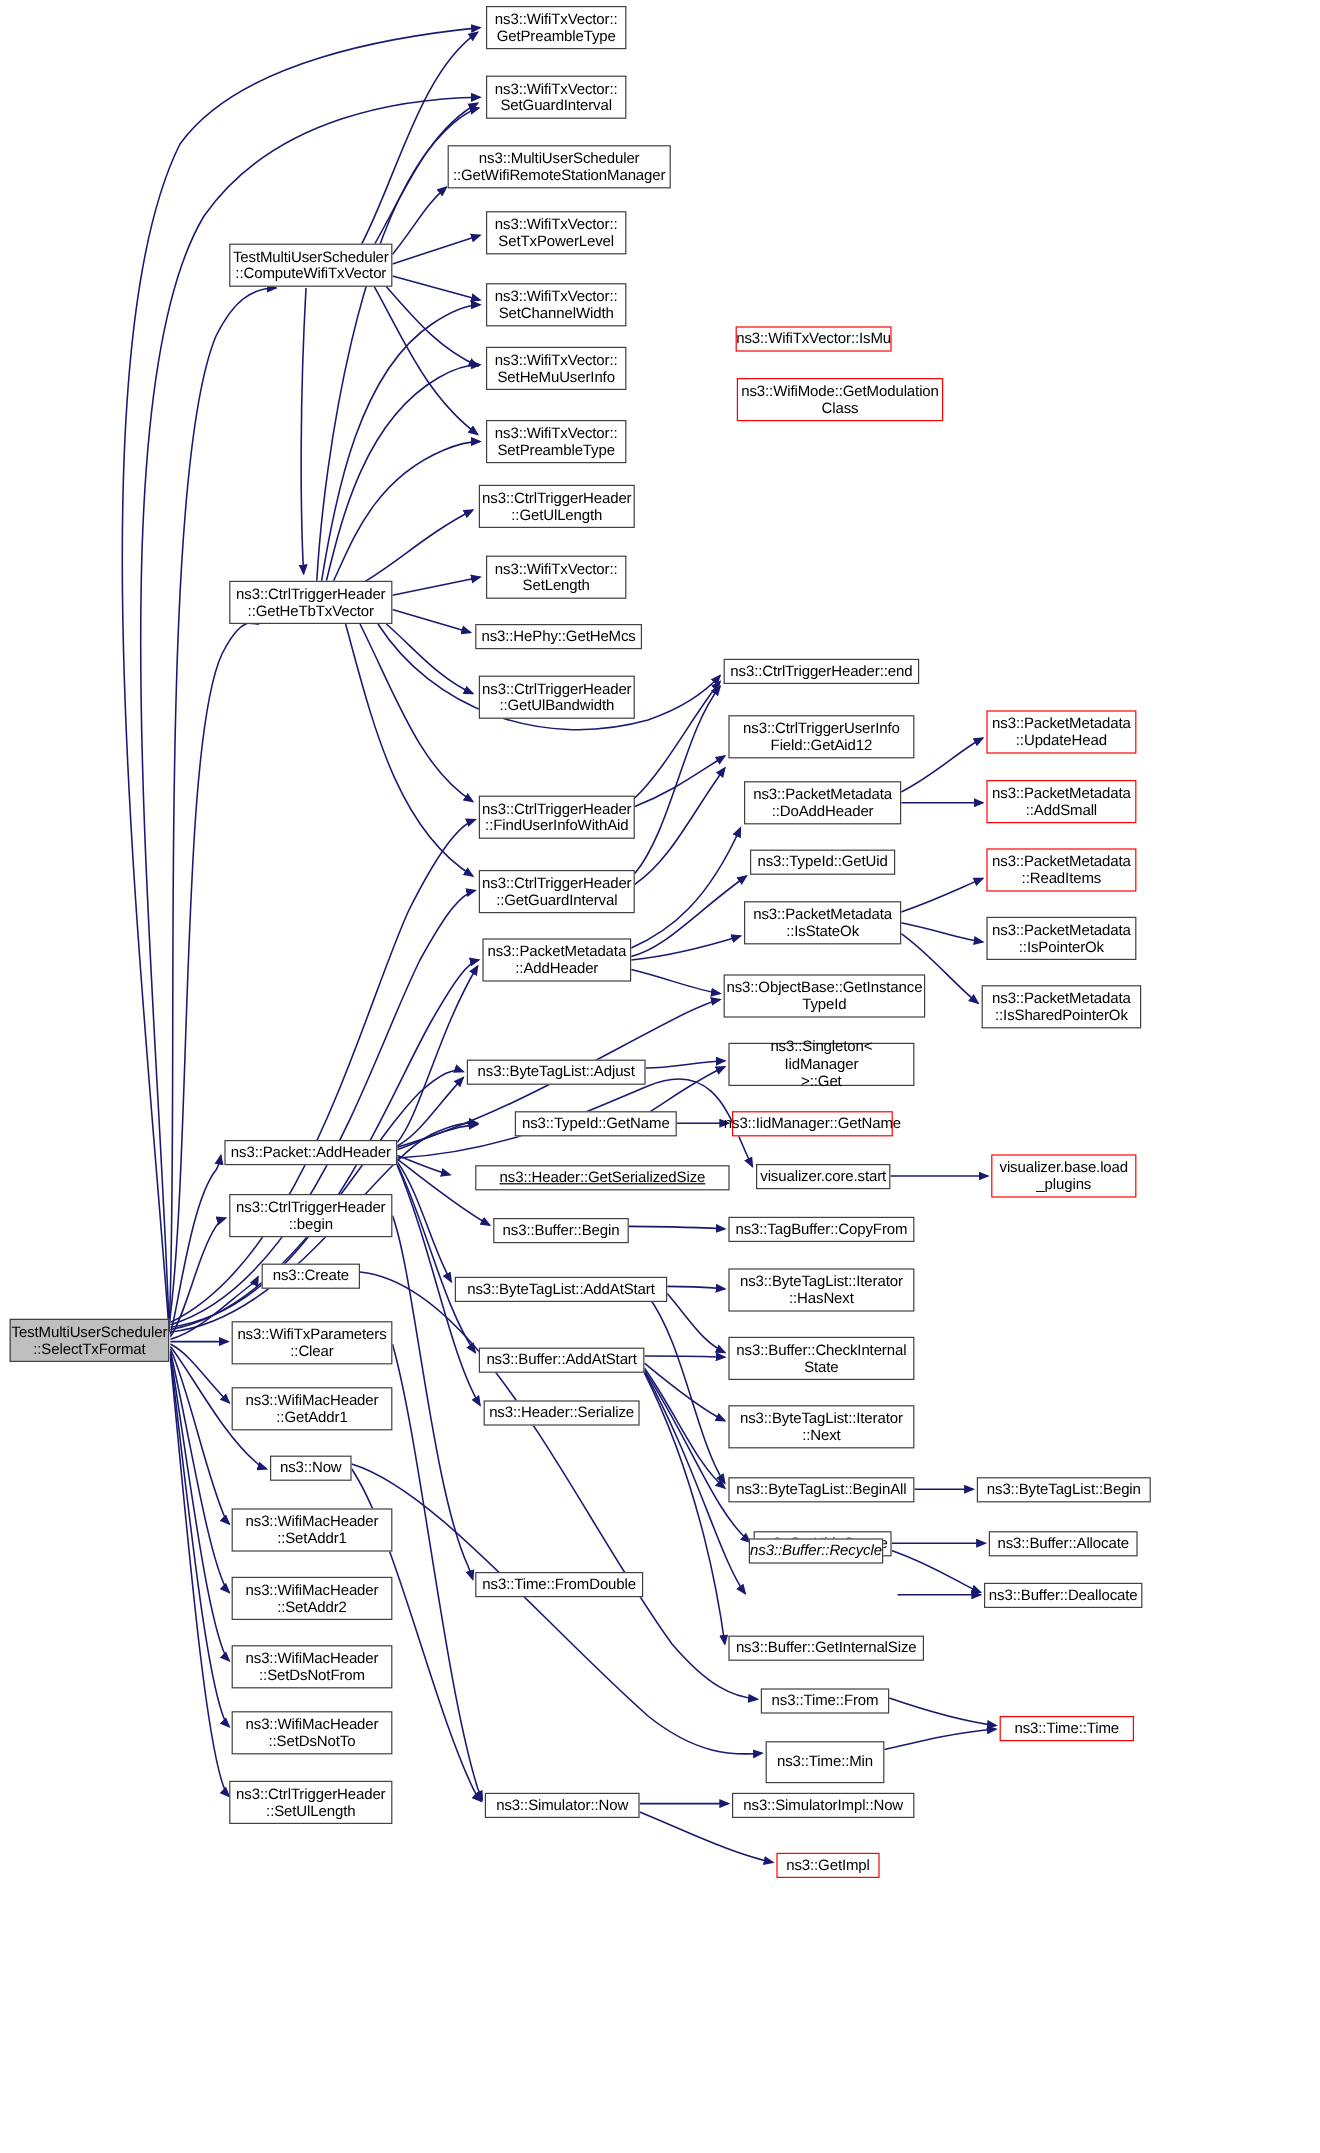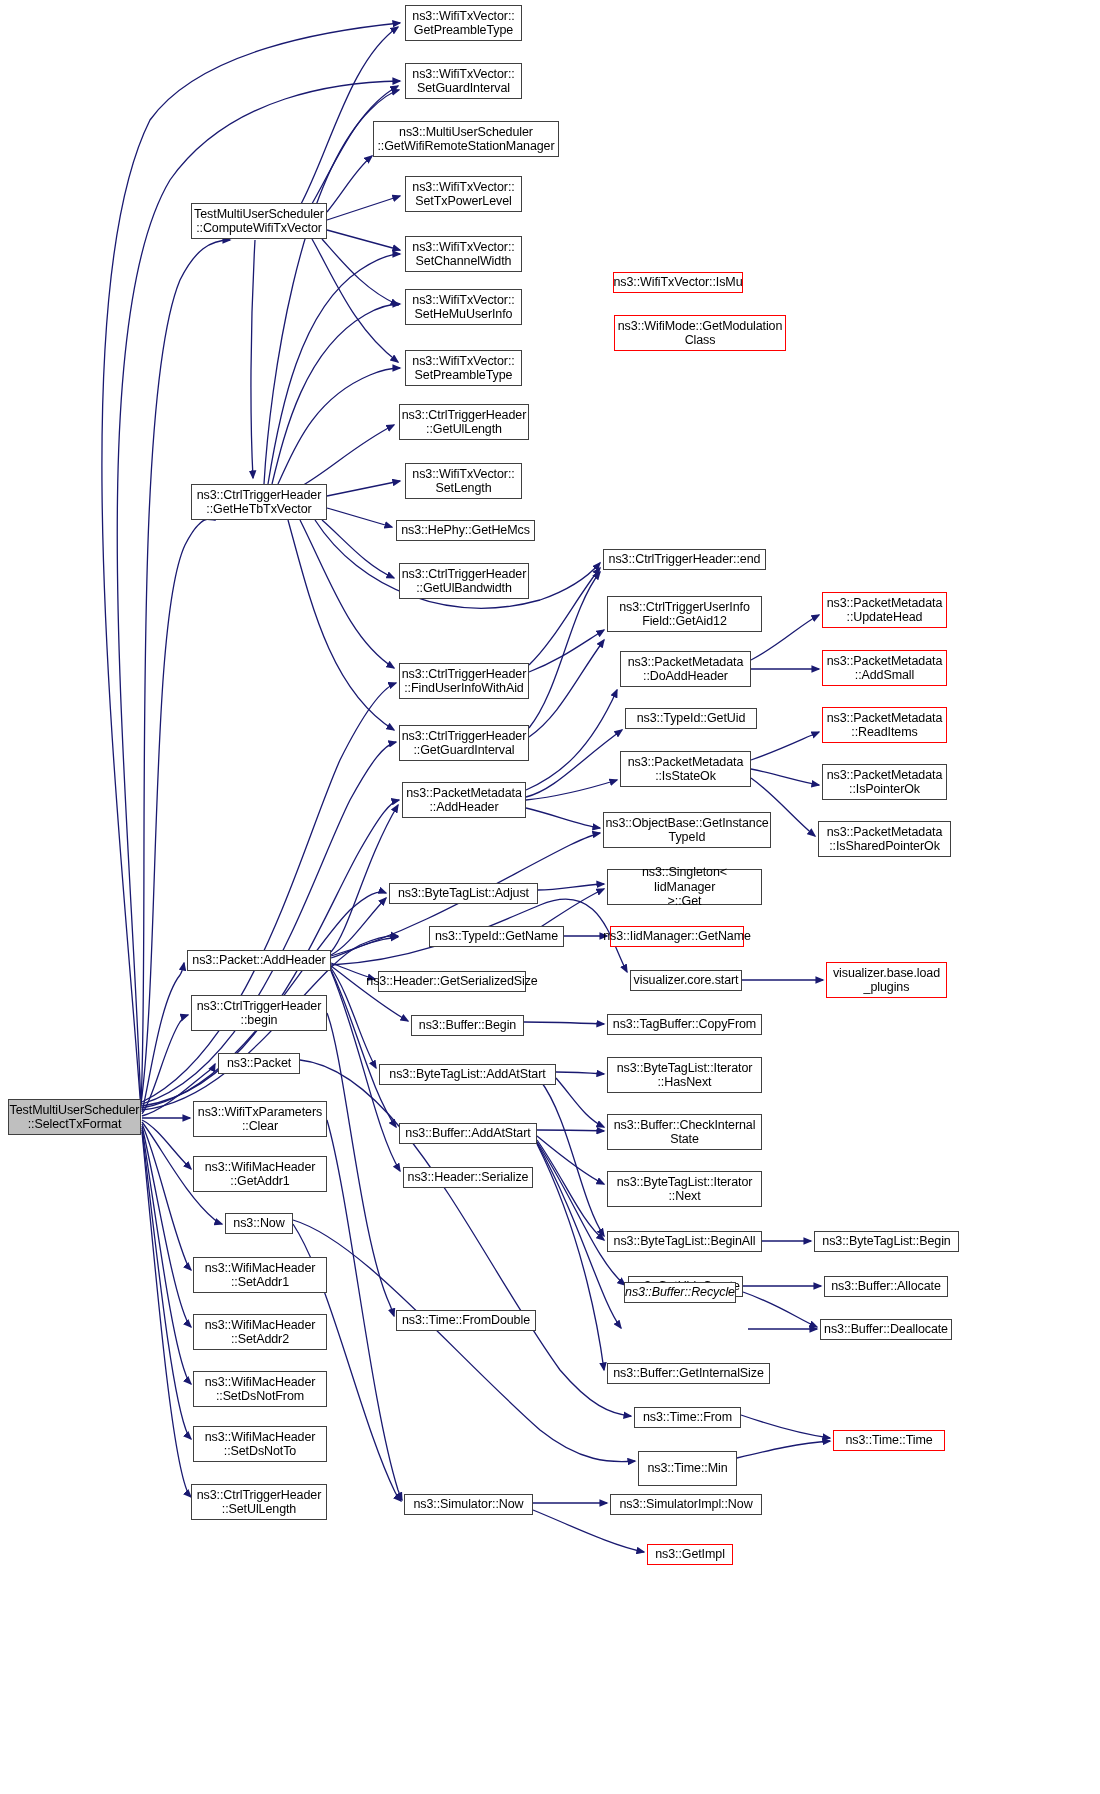--- a/index.html
+++ b/index.html
@@ -187,21 +187,21 @@
 ::FindUserInfoWithAid</div>
       <div class="node" style="left: 399px; top: 725px; width: 130px; height: 36px;">ns3::CtrlTriggerHeader
 ::GetGuardInterval</div>
       <div class="node" style="left: 402px; top: 782px; width: 124px; height: 36px;">ns3::PacketMetadata
 ::AddHeader</div>
       <div class="node" style="left: 603px; top: 549px; width: 163px; height: 21px;">ns3::CtrlTriggerHeader::end</div>
       <div class="node" style="left: 607px; top: 596px; width: 155px; height: 36px;">ns3::CtrlTriggerUserInfo
 Field::GetAid12</div>
       <div class="node" style="left: 620px; top: 651px; width: 131px; height: 36px;">ns3::PacketMetadata
 ::DoAddHeader</div>
-      <div class="node" style="left: 625px; top: 708px; width: 132px; height: 21px;">ns3::TypeId::GetUid</div>
+      <div class="node" style="left: 625px; top: 708px; width: 121px; height: 21px;">ns3::TypeId::GetUid</div>
       <div class="node" style="left: 620px; top: 751px; width: 131px; height: 36px;">ns3::PacketMetadata
 ::IsStateOk</div>
       <div class="node" style="left: 603px; top: 812px; width: 168px; height: 36px;">ns3::ObjectBase::GetInstance
 TypeId</div>
       <div class="node red" style="left: 822px; top: 592px; width: 125px; height: 36px;">ns3::PacketMetadata
 ::UpdateHead</div>
       <div class="node red" style="left: 822px; top: 650px; width: 125px; height: 36px;">ns3::PacketMetadata
 ::AddSmall</div>
       <div class="node red" style="left: 822px; top: 707px; width: 125px; height: 36px;">ns3::PacketMetadata
 ::ReadItems</div>
@@ -211,26 +211,26 @@
 ::IsSharedPointerOk</div>
       <div class="node" style="left: 607px; top: 869px; width: 155px; height: 36px;">ns3::Singleton&lt; IidManager
 &gt;::Get</div>
       <div class="node red" style="left: 610px; top: 926px; width: 134px; height: 21px;">ns3::IidManager::GetName</div>
       <div class="node" style="left: 630px; top: 970px; width: 112px; height: 21px;">visualizer.core.start</div>
       <div class="node red" style="left: 826px; top: 962px; width: 121px; height: 36px;">visualizer.base.load
 _plugins</div>
       <div class="node" style="left: 389px; top: 883px; width: 149px; height: 21px;">ns3::ByteTagList::Adjust</div>
       <div class="node" style="left: 401px; top: 926px; width: 135px; height: 21px; margin-left: 28px;">ns3::TypeId::GetName</div>
       <div class="node" style="left: 187px; top: 950px; width: 144px; height: 21px;">ns3::Packet::AddHeader</div>
-      <div class="node" style="left: 378px; top: 971px; width: 148px; height: 21px;">ns3::Header::GetSerializedSize</div>
+      <div class="node" style="left: 396px; top: 971px; width: 212px; height: 21px; text-decoration: underline;">ns3::Header::GetSerializedSize</div>
       <div class="node" style="left: 191px; top: 995px; width: 136px; height: 36px;">ns3::CtrlTriggerHeader
 ::begin</div>
       <div class="node" style="left: 411px; top: 1015px; width: 113px; height: 21px;">ns3::Buffer::Begin</div>
       <div class="node" style="left: 607px; top: 1014px; width: 155px; height: 21px;">ns3::TagBuffer::CopyFrom</div>
-      <div class="node" style="left: 218px; top: 1053px; width: 82px; height: 21px;">ns3::Packet</div>
+      <div class="node" style="left: 218px; top: 1053px; width: 82px; height: 21px;">ns3::Create</div>
       <div class="node" style="left: 379px; top: 1064px; width: 177px; height: 21px;">ns3::ByteTagList::AddAtStart</div>
       <div class="node" style="left: 607px; top: 1057px; width: 155px; height: 36px;">ns3::ByteTagList::Iterator
 ::HasNext</div>
       <div class="node" style="left: 193px; top: 1101px; width: 134px; height: 36px;">ns3::WifiTxParameters
 ::Clear</div>
       <div class="node" style="left: 399px; top: 1123px; width: 138px; height: 21px;">ns3::Buffer::AddAtStart</div>
       <div class="node" style="left: 607px; top: 1114px; width: 155px; height: 36px;">ns3::Buffer::CheckInternal
 State</div>
       <div class="node" style="left: 193px; top: 1156px; width: 134px; height: 36px;">ns3::WifiMacHeader
 ::GetAddr1</div>

